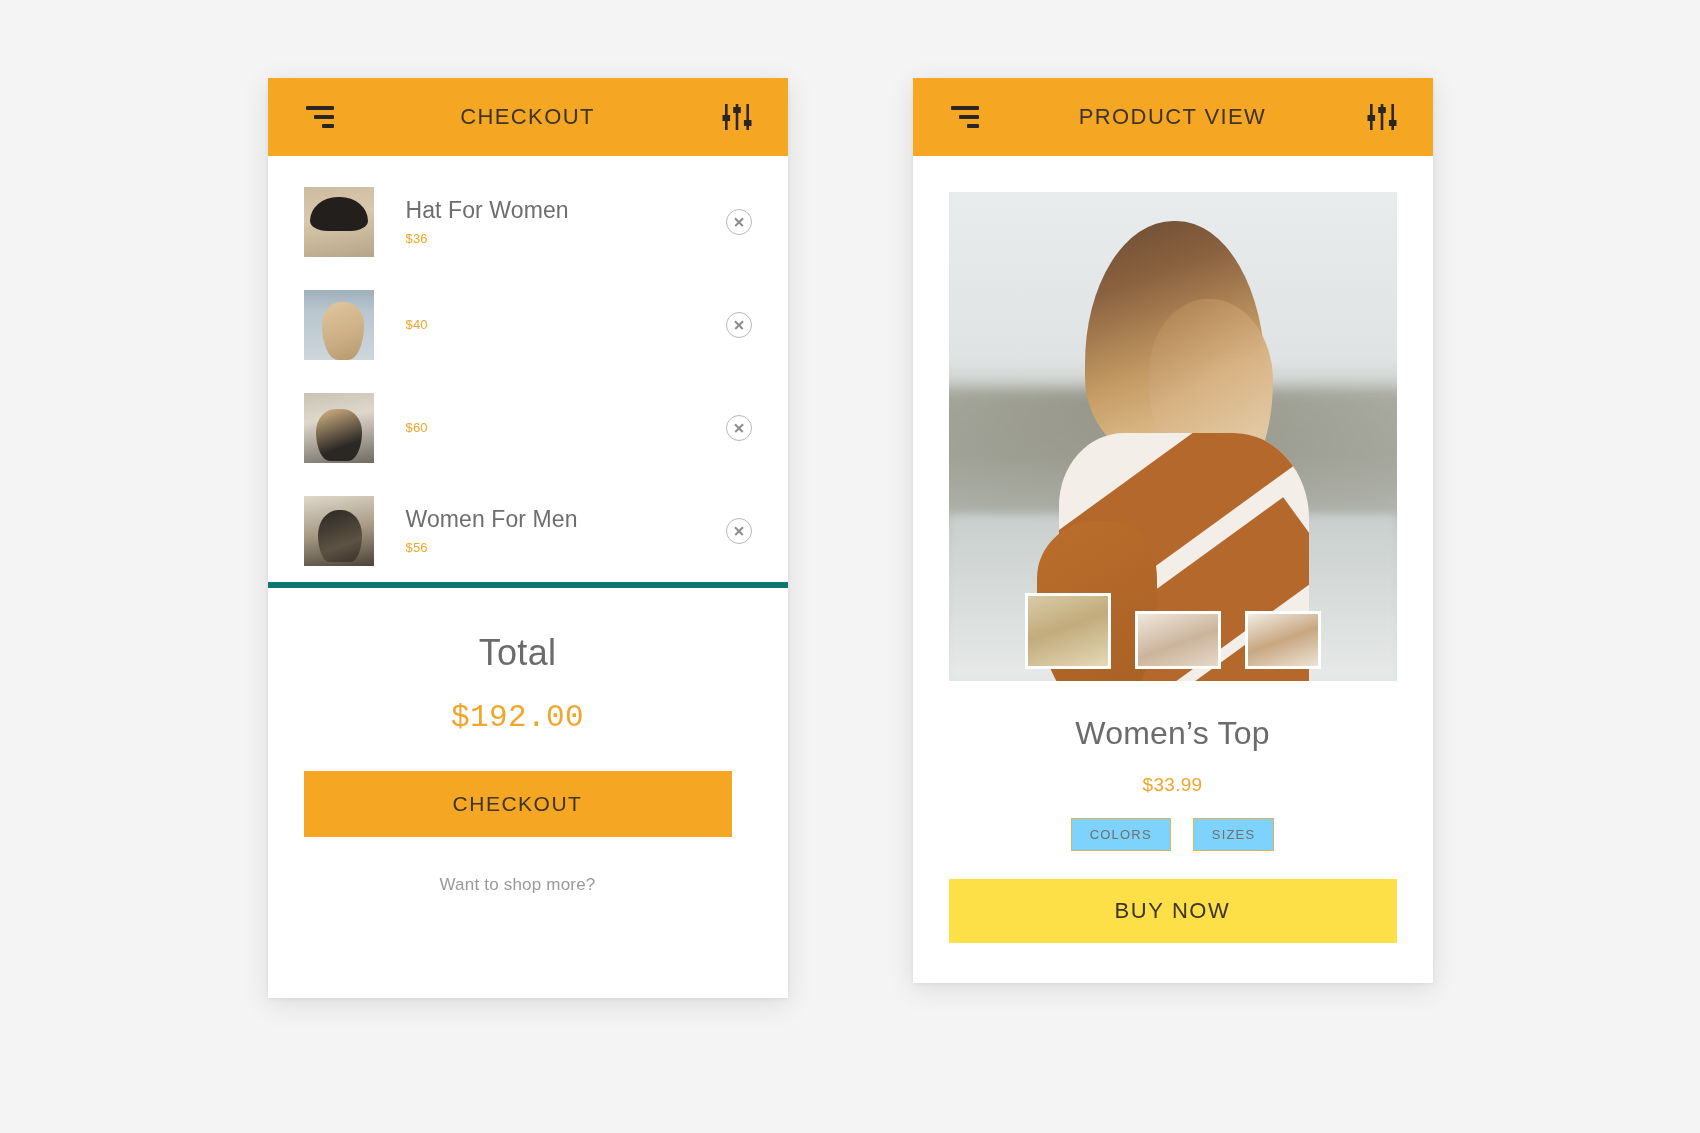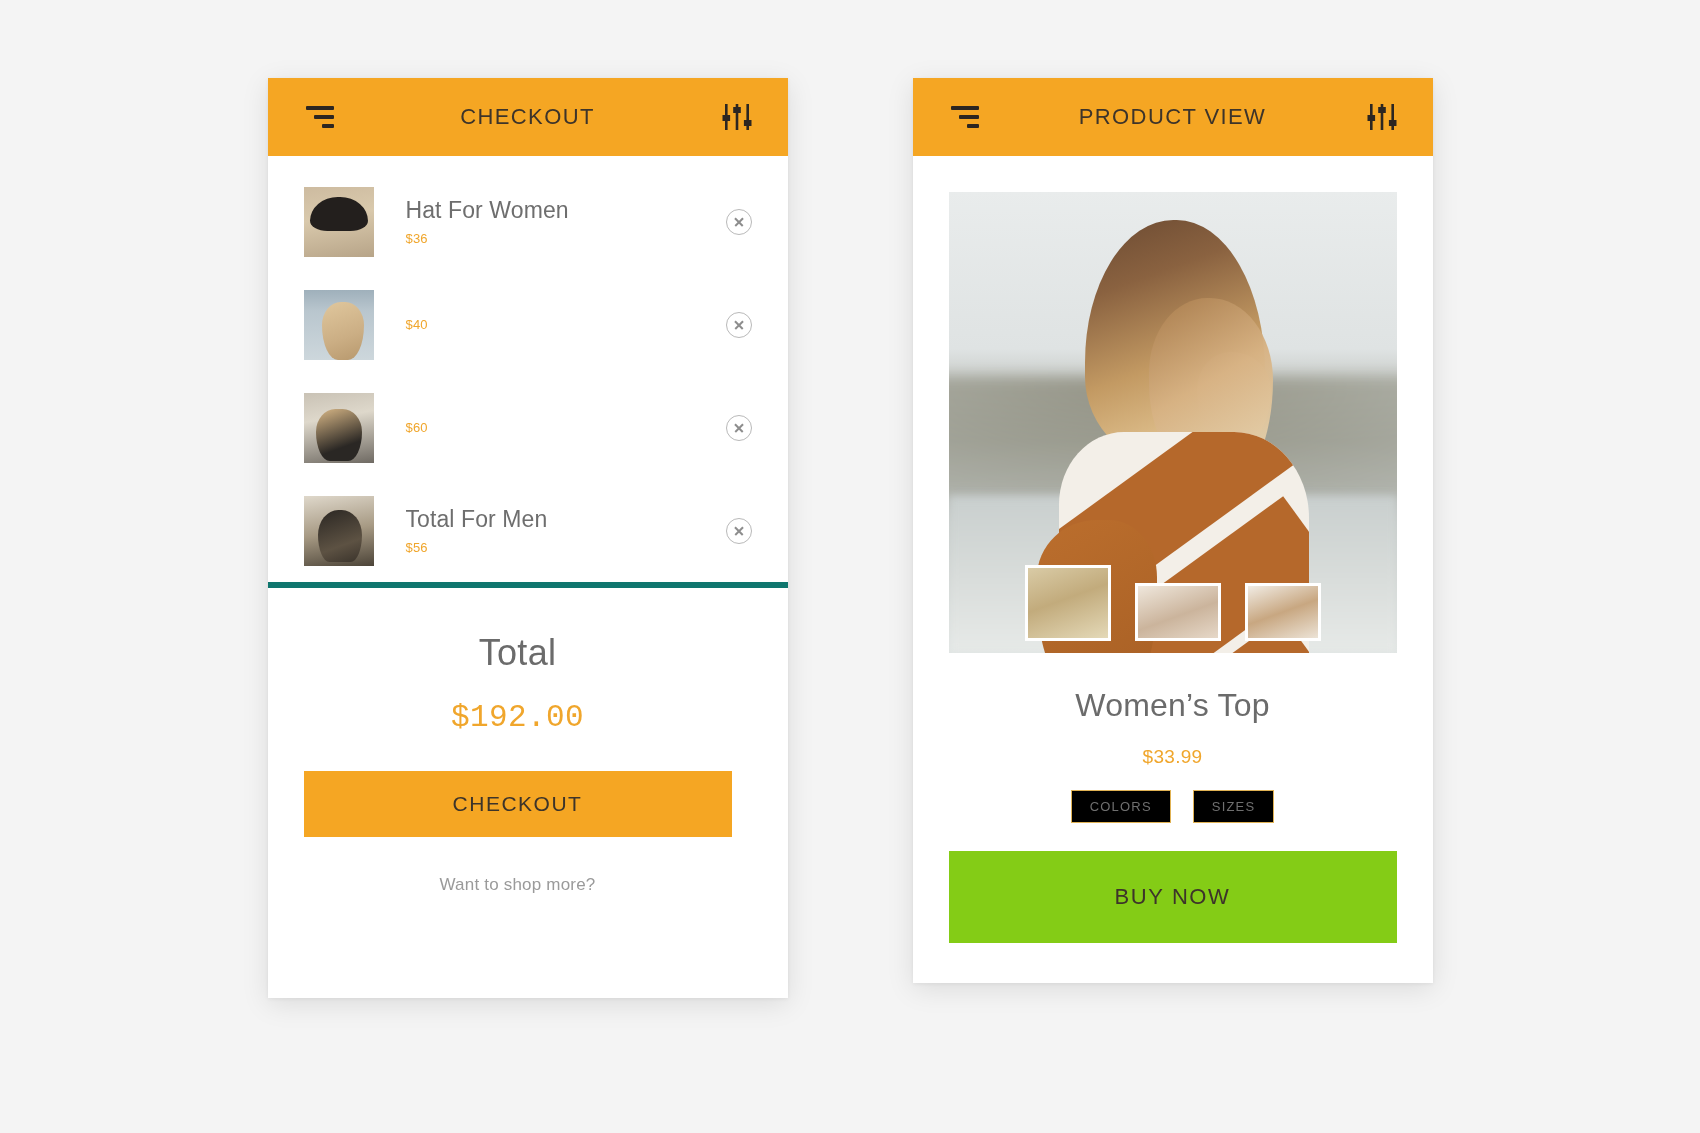--- a/index.html
+++ b/index.html
@@ -288,33 +288,33 @@
     letter-spacing: 0.3px;
   }
   .chips {
     margin-top: 22px;
     display: flex;
     justify-content: center;
     gap: 22px;
   }
   .chip {
     border: 1px solid #e0b254;
-    background: #000000;
+    background: #7dd3fc;
     color: #6f6f6f;
     font-size: 13px;
     letter-spacing: 1.2px;
     padding: 8px 18px;
     font-family: inherit;
     cursor: pointer;
   }
   .buy-wrap { padding: 28px 36px 40px 36px; }
   .buy-now {
     width: 100%;
-    height: 92px;
-    background: #84cc16;
+    height: 64px;
+    background: #fde047;
     border: none;
     color: #3d342a;
     font-size: 22px;
     letter-spacing: 1.6px;
     font-family: inherit;
     cursor: pointer;
   }
 
   
   .t-hat {
@@ -404,21 +404,21 @@
         <div class="thumb t-tshirt"></div>
         <div class="cart-info">
           <div class="cart-price">$60</div>
         </div>
         <div class="remove-btn"></div>
       </div>
 
       <div class="cart-row">
         <div class="thumb t-jacket"></div>
         <div class="cart-info">
-          <div class="cart-name">Total For Men</div>
+          <div class="cart-name">Women For Men</div>
           <div class="cart-price">$56</div>
         </div>
         <div class="remove-btn"></div>
       </div>
 
     </div>
 
     <div class="totals">
       <div class="totals-label">Total</div>
       <div class="totals-amount">$192.00</div>

